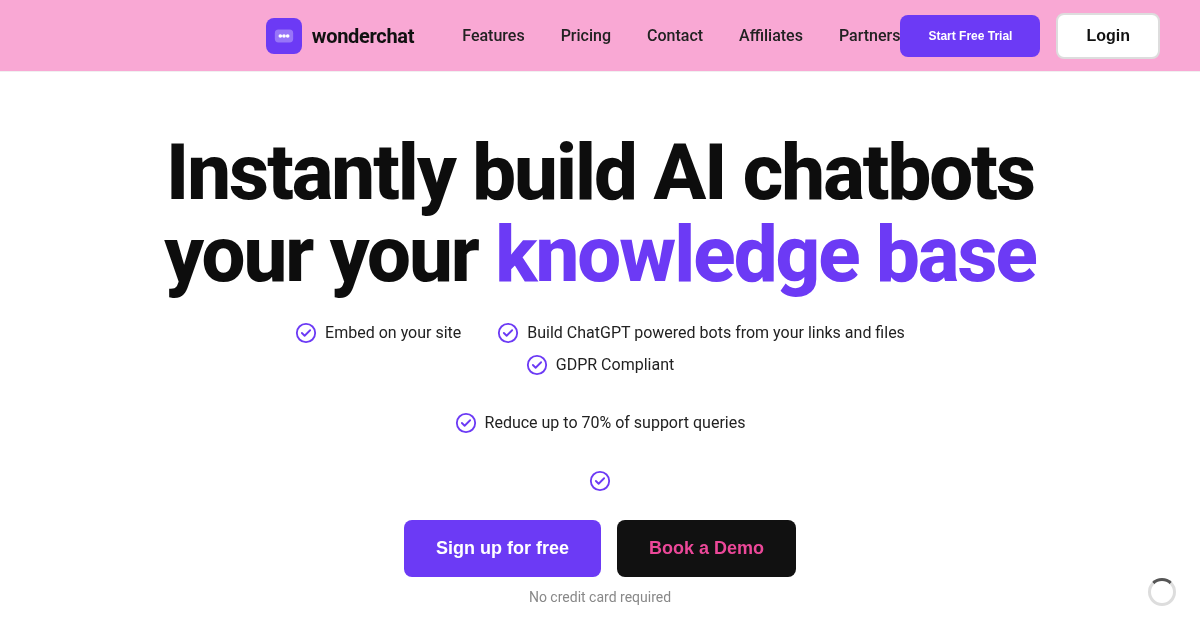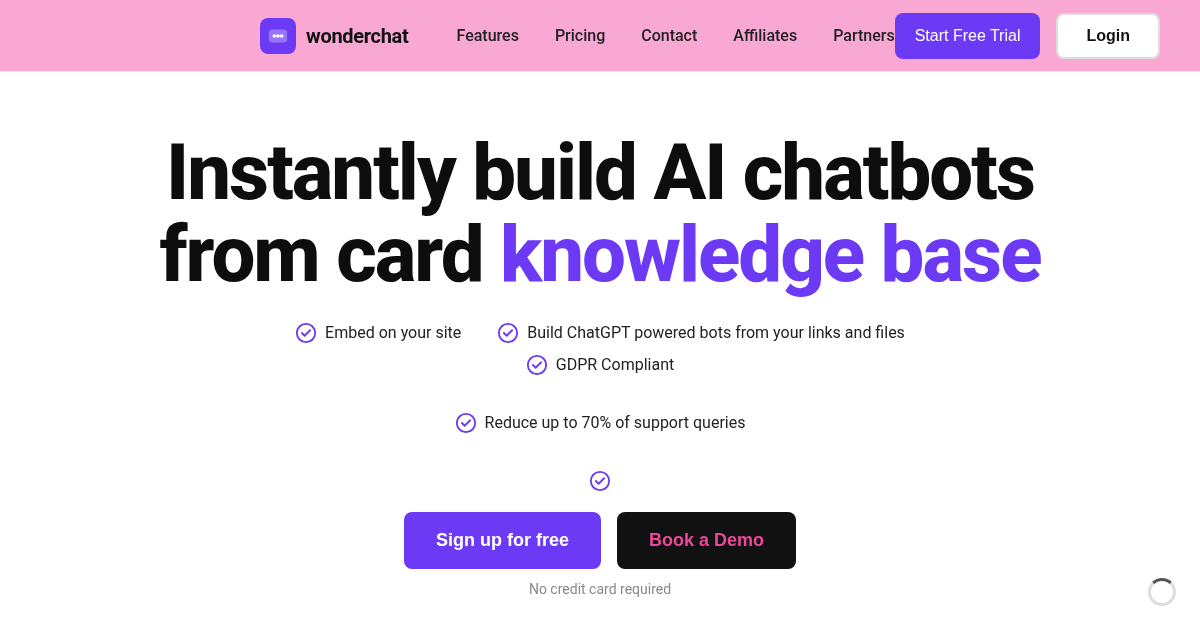--- a/index.html
+++ b/index.html
@@ -80,23 +80,23 @@
       display: flex;
       align-items: center;
       gap: 16px;
     }
 
     .btn-trial {
       background: #6c3af5;
       color: #fff;
       border: none;
       border-radius: 8px;
-      padding: 14px 20px;
-      font-size: 16px;
-      font-weight: 400;
+      padding: 14px 28px;
+      font-size: 12px;
+      font-weight: 700;
       cursor: pointer;
       white-space: nowrap;
     }
 
     .btn-login {
       background: #fff;
       color: #111;
       border: 2px solid #ddd;
       border-radius: 8px;
       padding: 12px 28px;
@@ -158,21 +158,21 @@
       width: 22px;
       height: 22px;
       color: #6c3af5;
       flex-shrink: 0;
     }
 
     .cta-row {
       display: flex;
       align-items: center;
       gap: 16px;
-      margin-top: 20px;
+      margin-top: 28px;
     }
 
     .btn-signup {
       background: #6c3af5;
       color: #fff;
       border: none;
       border-radius: 8px;
       padding: 18px 32px;
       font-size: 18px;
       font-weight: 600;
@@ -252,21 +252,21 @@
   </div>
   <div class="navbar-right">
     <button class="btn-trial">Start Free Trial</button>
     <button class="btn-login">Login</button>
   </div>
 </nav>
 
 <section class="hero">
   <h1 class="hero-title">
     <span>Instantly build AI chatbots</span><br>
-    <span>from card </span><span class="highlight">knowledge base</span>
+    <span>your your </span><span class="highlight">knowledge base</span>
   </h1>
 
   <div class="features-row">
     <div class="feature-item">
       <svg class="check-icon" viewBox="0 0 24 24" fill="none" xmlns="http://www.w3.org/2000/svg">
         <circle cx="12" cy="12" r="10" stroke="#6c3af5" stroke-width="2"></circle>
         <path d="M7.5 12l3 3 6-6" stroke="#6c3af5" stroke-width="2" stroke-linecap="round" stroke-linejoin="round"></path>
       </svg>
       <span>Embed on your site</span>
     </div>

